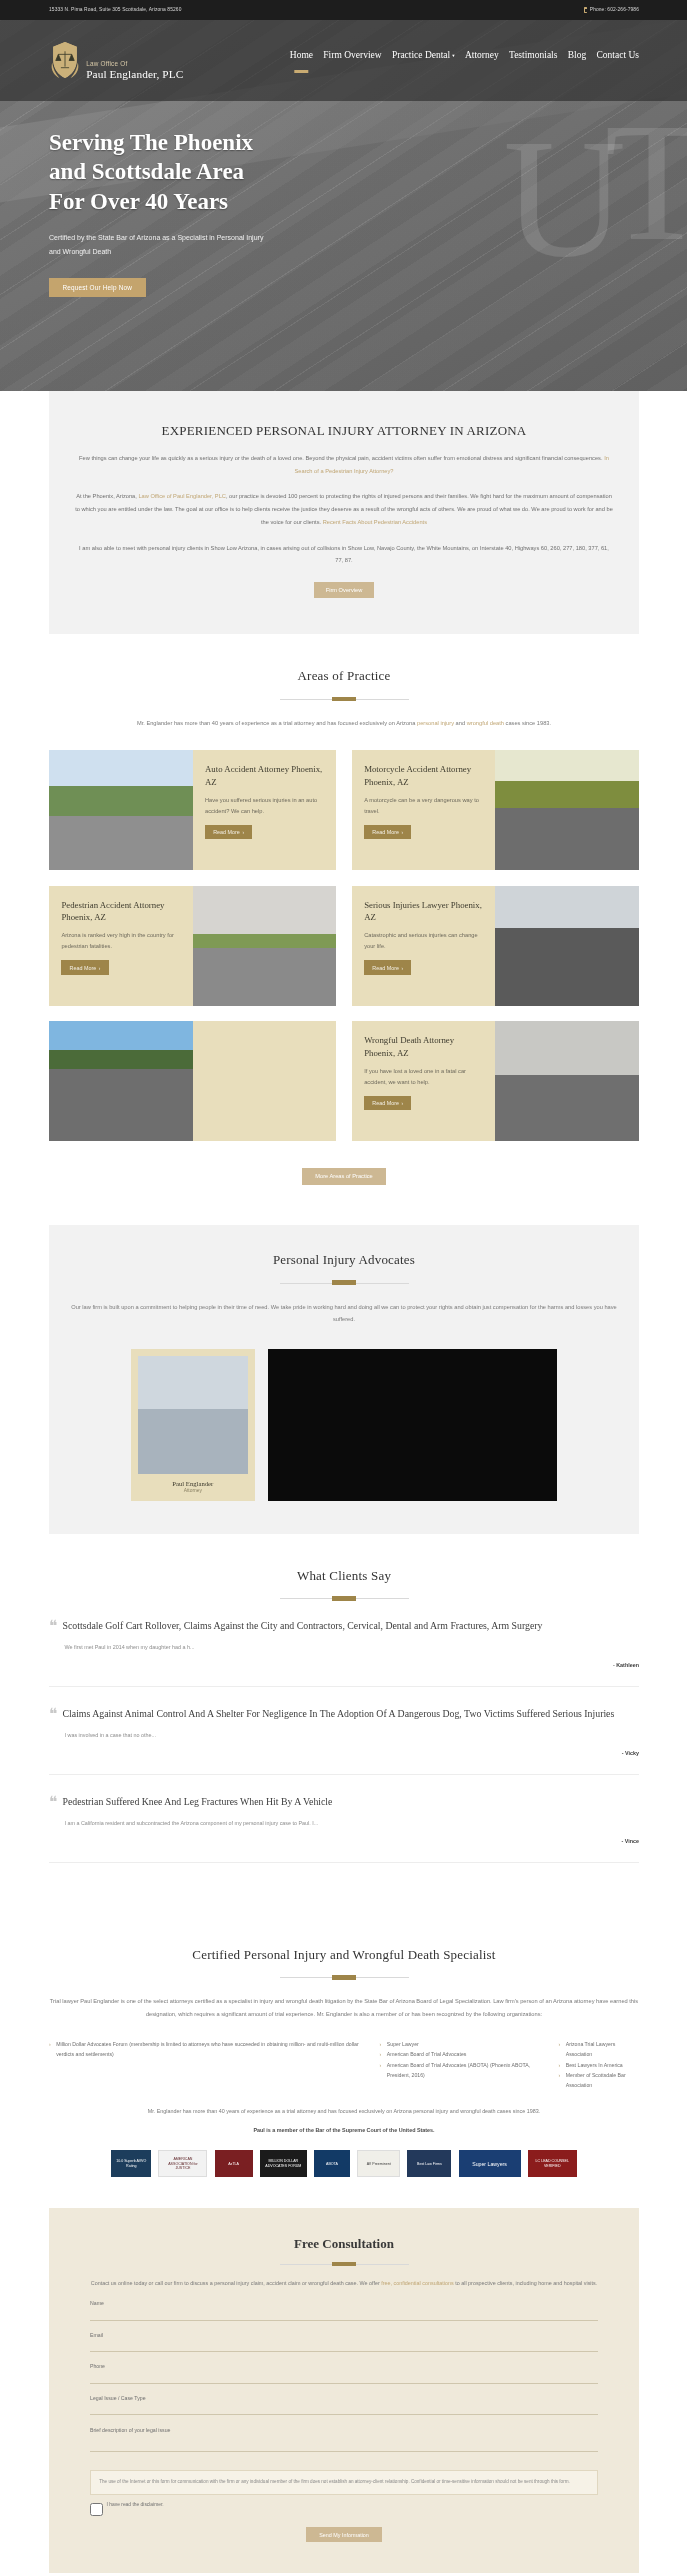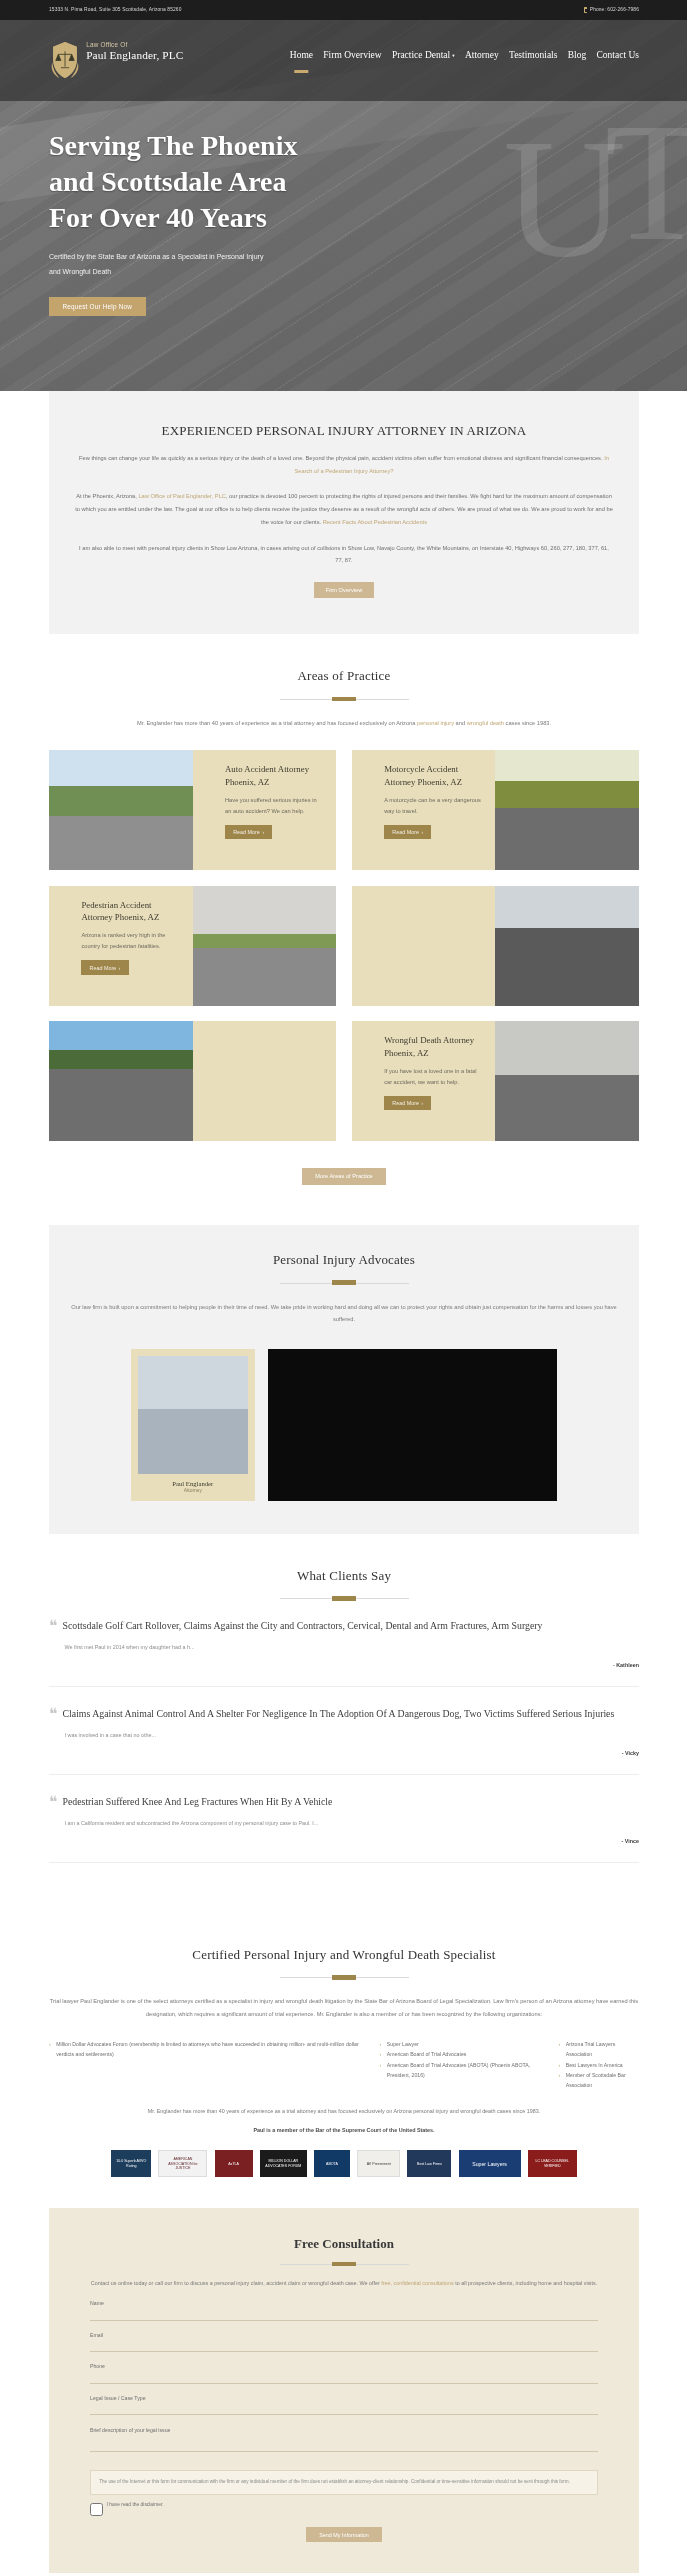--- a/index.html
+++ b/index.html
@@ -65,21 +65,21 @@
   }
   .nav-wrap {
     position: relative;
     z-index: 5;
     background: rgba(40,40,40,.62);
     height: 81px;
     display: flex;
     align-items: center;
     padding: 0 49px;
   }
-  .brand { display: flex; align-items: flex-start; gap: 5.2px; }
+  .brand { display: flex; align-items: flex-end; gap: 5.2px; }
   .brand-mark { width: 32px; height: 40px; position: relative; flex: none; }
   .brand-text-top { color: #d7c9a8; font-size: 6.4px; letter-spacing:0.2px; }
   .brand-text-main {
     color: #ffffff; font-size: 11.3px; font-family:"Liberation Serif", serif;
     letter-spacing: 0.1px; margin-top: 0.5px;
   }
   nav.mainnav {
     margin-left: auto;
     display: flex;
     align-items: center;
@@ -99,21 +99,21 @@
 
   .hero-inner {
     position: relative;
     z-index: 4;
     padding: 27px 0 0 49px;
     max-width: 392px;
   }
   .hero-title {
     font-family: "Liberation Serif", serif;
     color: #fff;
-    font-size: 28px;
+    font-size: 23px;
     line-height: 1.30;
     text-shadow: 0 0.5px 1.5px rgba(0,0,0,.35);
   }
   .hero-sub {
     color: #f0f0f0;
     font-size: 7px;
     line-height: 2.1;
     margin-top: 13.4px;
     max-width: 222px;
   }
@@ -171,21 +171,21 @@
   }
 
   
   .cards { padding: 20.6px 49px 0; }
   .card-row { display: flex; gap: 15.5px; margin-bottom: 15.5px; }
   .card {
     flex: 1; background: #e8debc; display: flex; min-height: 120px; overflow:hidden;
   }
   .card.rev { flex-direction: row-reverse; }
   .card-img { width: 50%; background-size: cover; background-position: center; flex:none; }
-  .card-body { width: 50%; padding: 13.4px 12.4px 10.3px; display:flex; flex-direction:column;margin-left:20px; }
+  .card-body { width: 50%; padding: 13.4px 12.4px 10.3px; display:flex; flex-direction:column; }
   .card-title {
     font-family:"Liberation Serif", serif; font-size: 8.8px; color:#3f3c2f;
     line-height: 1.42; margin-bottom: 6.2px;
   }
   .card-desc { font-size: 5.7px; color:#6e6a5c; line-height: 1.95; }
   .btn-readmore {
     align-self:flex-start; margin-top: 8.2px; background:#9e8549; color:#f2eee3;
     font-size:5.4px; padding: 4.1px 8.2px; border:none; cursor:pointer;
   }
   .btn-readmore .chev { font-size: 4.6px; margin-left: 2.6px; }
@@ -404,20 +404,25 @@
       <div class="card rev">
         <div class="card-img img-ped"></div>
         <div class="card-body">
           <div class="card-title">Pedestrian Accident Attorney Phoenix, AZ</div>
           <div class="card-desc">Arizona is ranked very high in the country for pedestrian fatalities.</div>
           <button class="btn-readmore"><span>Read More</span><span class="chev">›</span></button>
         </div>
       </div>
       <div class="card rev">
         <div class="card-img img-serious"></div>
+        <div class="card-body">
+          <div class="card-title">Serious Injuries Lawyer Phoenix, AZ</div>
+          <div class="card-desc">Catastrophic and serious injuries can change your life.</div>
+          <button class="btn-readmore"><span>Read More</span><span class="chev">›</span></button>
+        </div>
       </div>
     </div>
 
     <div class="card-row">
       <div class="card">
         <div class="card-img img-truck"></div>
       </div>
       <div class="card rev">
         <div class="card-img img-wd"></div>
         <div class="card-body">

